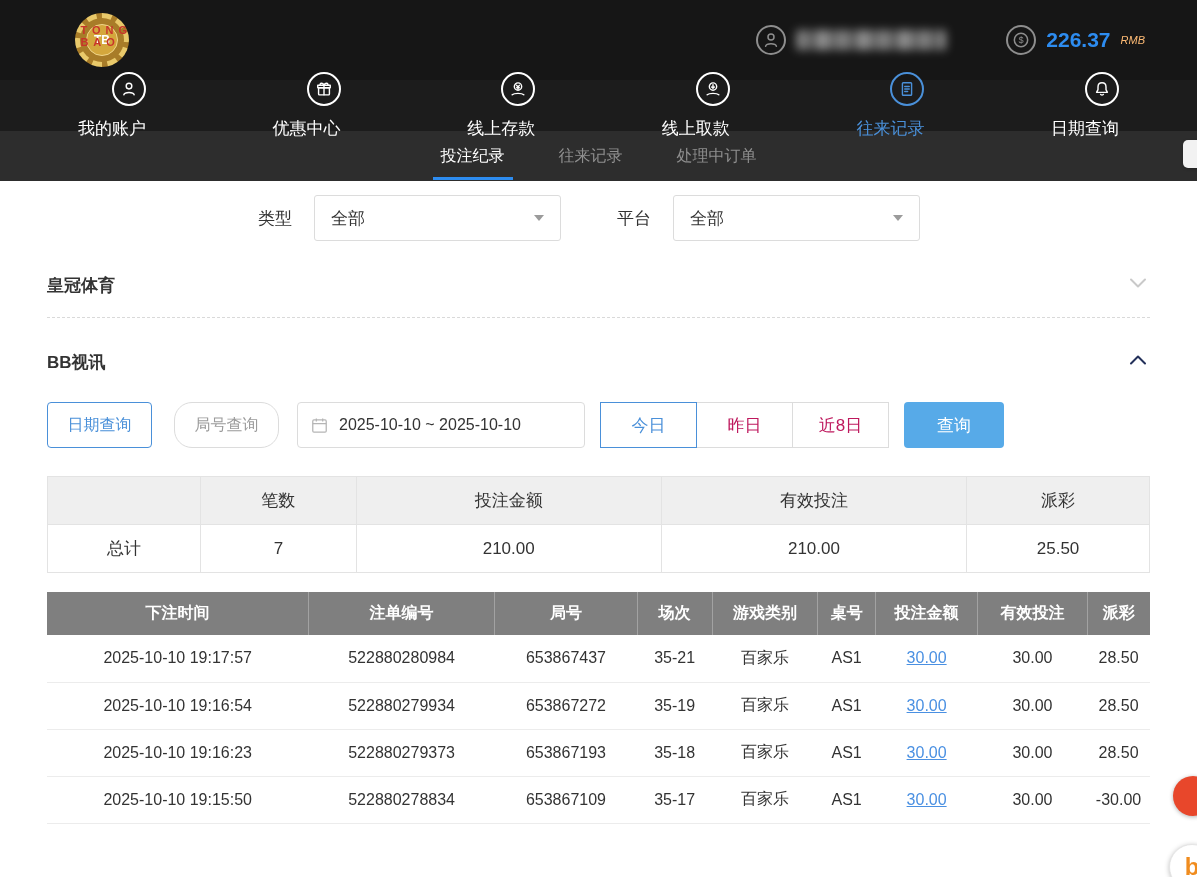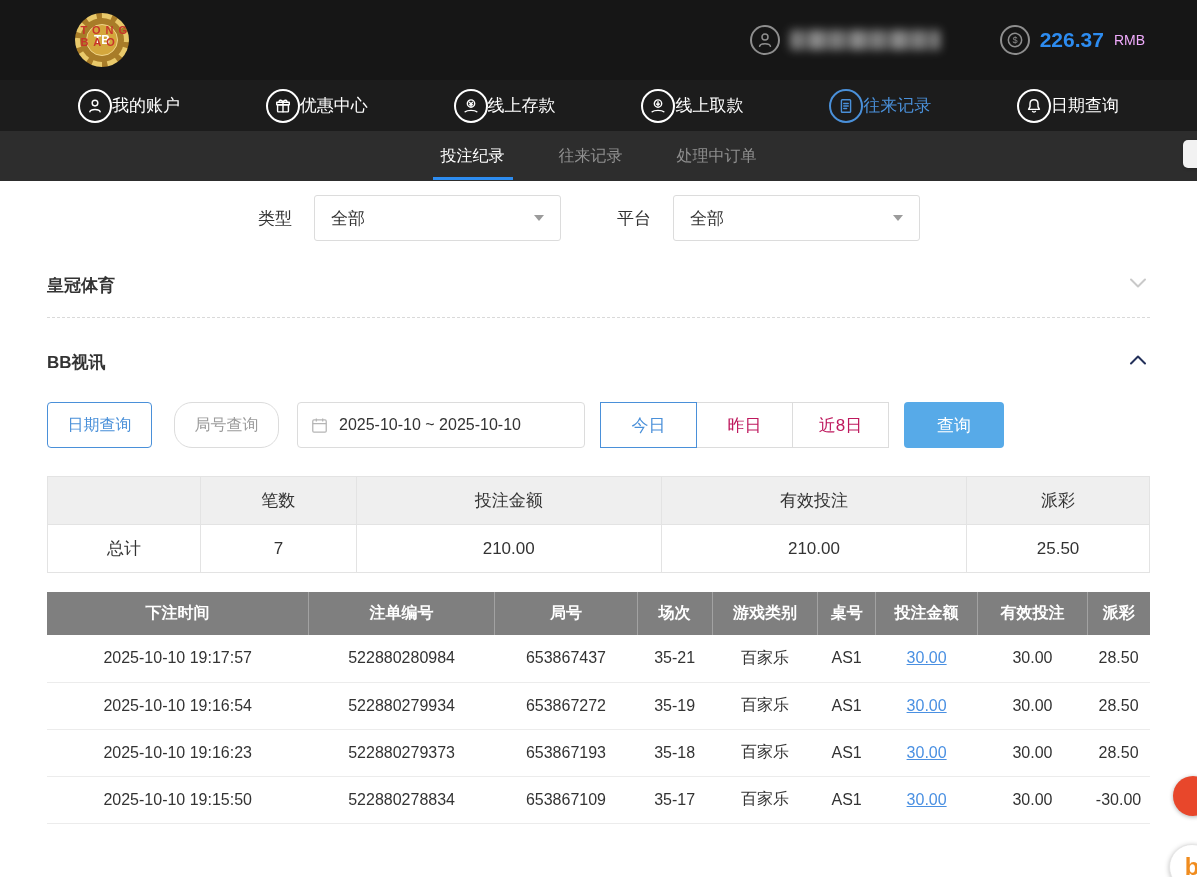--- a/index.html
+++ b/index.html
@@ -17,25 +17,25 @@
   .logo-en { position:absolute; right:2px; bottom:-4px; font-size:11px; color:#c8342a; letter-spacing:5px; font-weight:bold; }
   .account { display:flex; align-items:center; }
   .acct-user { display:flex; align-items:center; gap:10px; }
   .acct-money { display:flex; align-items:center; gap:10px; margin-left:60px; }
   .icon-circle { width:30px; height:30px; border:2px solid #8e8e8e; border-radius:50%; display:flex; align-items:center; justify-content:center; color:#8e8e8e; flex:0 0 auto; }
   .icon-circle svg { width:20px; height:20px; }
   .blur-name { width:150px; height:20px; border-radius:3px;
     background:repeating-linear-gradient(90deg,#8a8a8a 0 12px,#5d5d5d 12px 20px,#9a9a9a 20px 33px,#6a6a6a 33px 41px);
     filter:blur(5px); opacity:.9; }
   .balance { color:#2d8cf0; font-size:21px; font-weight:bold; }
-  .currency { color:#f0abfc; font-size:14px; }
+  .currency { color:#fdba74; font-size:11px;font-style:italic; }
 
   
   .mainnav { height:51px; background:#1c1c1c; display:flex; align-items:center; justify-content:space-between; padding:0 78px; }
-  .nav-item { display:flex; align-items:center; color:#fff; font-size:17px; cursor:pointer; }
+  .nav-item { display:flex; align-items:flex-end; gap:11px; color:#fff; font-size:17px; cursor:pointer;flex-direction:column; }
   .nav-item.active { color:#4a90d9; }
   .nav-icon { width:34px; height:34px; border:2px solid currentColor; border-radius:50%; display:flex; align-items:center; justify-content:center; flex:0 0 auto; }
   .nav-icon svg { width:20px; height:20px; stroke:currentColor; fill:none; stroke-width:1.7; stroke-linecap:round; stroke-linejoin:round; }
 
   
   .tabbar { height:50px; background:#2d2d2d; display:flex; align-items:stretch; justify-content:center; gap:46px; }
   .tab { color:#8f8f8f; font-size:16px; display:flex; align-items:center; position:relative; cursor:pointer; padding:0 4px; }
   .tab.active { color:#fff; }
   .tab.active::after { content:""; position:absolute; left:-4px; right:-4px; bottom:1px; height:3px; background:#2d8cf0; }
 

